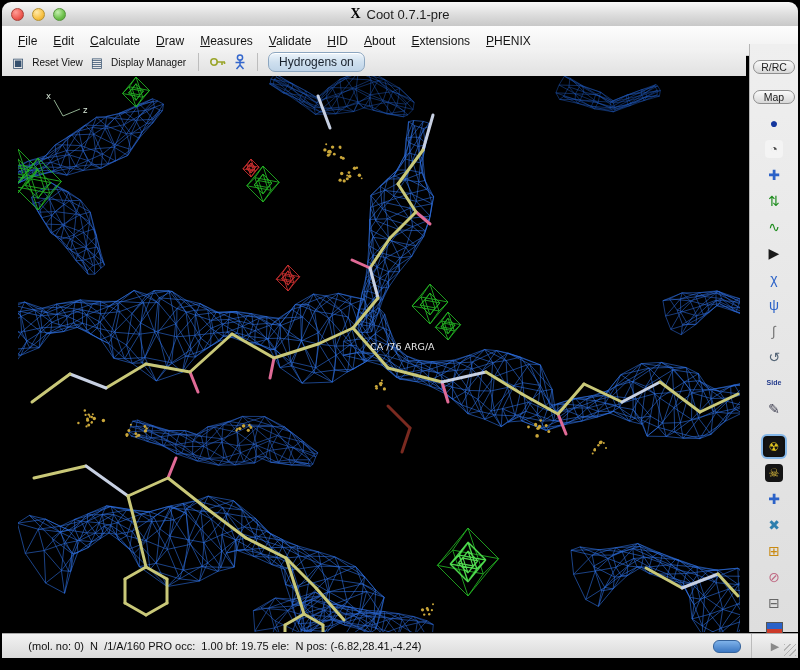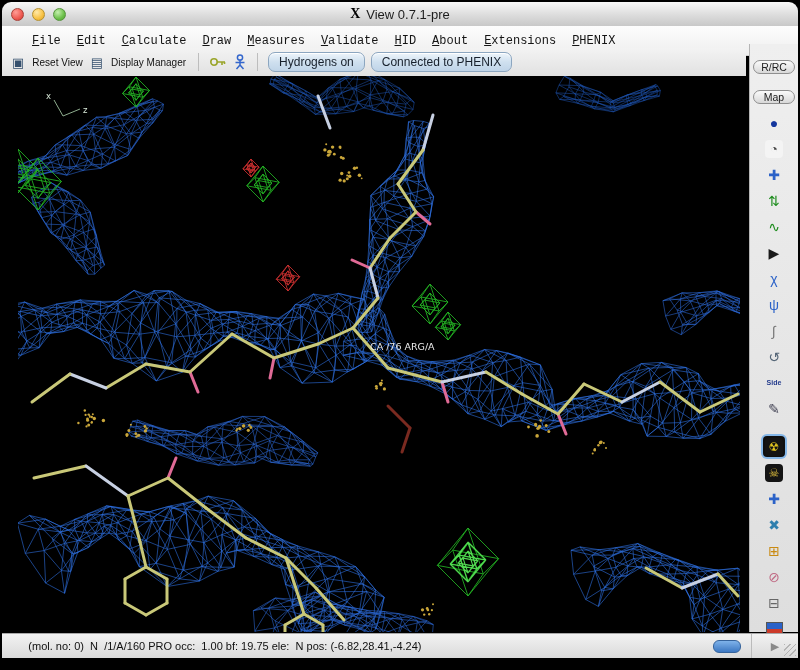--- a/index.html
+++ b/index.html
@@ -12,21 +12,21 @@
   .lights{position:absolute;left:9px;top:6px;display:flex;gap:8px;}
   .light{width:13px;height:13px;border-radius:50%;box-sizing:border-box;}
   .light.red{background:radial-gradient(circle at 35% 30%,#ff9d96,#ee5a52 60%,#c93a32);border:1px solid #a84038;}
   .light.yellow{background:radial-gradient(circle at 35% 30%,#ffe9a8,#f7c142 60%,#d89c2a);border:1px solid #b5912f;}
   .light.green{background:radial-gradient(circle at 35% 30%,#c4efae,#6cc04a 60%,#4f9e34);border:1px solid #55933d;}
   .title{margin:0 auto;font-size:13px;color:#1d1d1d;display:flex;gap:6px;align-items:center;}
   .x11{font-family:"Liberation Serif","DejaVu Serif",serif;font-weight:700;font-size:14px;color:#000;}
 
   
   .menubar{position:absolute;left:2px;right:2px;top:26px;height:30px;background:linear-gradient(#fdfdfd,#eeeeee);
-    border-bottom:1px solid #cfcfcf;display:flex;align-items:center;padding-left:22px;box-sizing:border-box;font-family:Liberation Mono, monospace;}
+    border-bottom:1px solid #cfcfcf;display:flex;align-items:center;padding-left:8px;box-sizing:border-box;}
   .menu-item{font-size:12px;color:#141414;padding:3px 8px;cursor:default;}
   .menu-item u{text-decoration:underline;}
 
   
   .toolbar{position:absolute;left:2px;top:48px;right:54px;height:28px;background:linear-gradient(#f3f3f3,#e1e1e1);
     border-bottom:1px solid #c2c2c2;display:flex;align-items:center;gap:6px;padding-left:10px;}
   .tb-icon{font-size:13px;color:#35506e;cursor:pointer;}
   .flat{background:none;border:none;font-size:10px;color:#111;padding:2px 2px;font-family:inherit;cursor:pointer;}
   .sep{width:1px;height:18px;background:#bdbdbd;margin:0 4px;}
   .pill{font-family:inherit;font-size:12px;color:#17202c;padding:2px 10px;border-radius:7px;border:1px solid #8ca6c0;
@@ -68,21 +68,21 @@
 <div class="window">
 
   <div class="titlebar">
     <div class="lights">
       <span class="light red"></span>
       <span class="light yellow"></span>
       <span class="light green"></span>
     </div>
     <div class="title">
       <span class="x11">X</span>
-      <span>View 0.7.1-pre</span>
+      <span>Coot 0.7.1-pre</span>
     </div>
   </div>
 
   <div class="menubar">
       <div class="menu-item"><u>F</u>ile</div>
       <div class="menu-item"><u>E</u>dit</div>
       <div class="menu-item"><u>C</u>alculate</div>
       <div class="menu-item"><u>D</u>raw</div>
       <div class="menu-item"><u>M</u>easures</div>
       <div class="menu-item"><u>V</u>alidate</div>
@@ -101,21 +101,20 @@
     <svg class="mini-svg" width="18" height="14">
       <circle cx="5" cy="7" r="3.2" fill="none" stroke="#9aa52a" stroke-width="1.6"></circle>
       <path d="M8 7 L16 7 M13 7 L13 10 M15.5 7 L15.5 9" stroke="#9aa52a" stroke-width="1.6" fill="none"></path>
     </svg>
     <svg class="mini-svg" width="14" height="16">
       <circle cx="7" cy="3.5" r="2.6" fill="none" stroke="#3366cc" stroke-width="1.5"></circle>
       <path d="M7 6 L7 11 M2.5 8.5 L11.5 8.5 M7 11 L3.5 15 M7 11 L10.5 15" stroke="#3366cc" stroke-width="1.5" fill="none"></path>
     </svg>
     <span class="sep"></span>
     <button class="pill">Hydrogens on</button>
-    <button class="pill">Connected to PHENIX</button>
   </div>
 
   <div class="main">
     <svg class="canvas" viewBox="0 0 722 556" id="scene">
 
     <path d="M-10.8 297.3L-0.8 280.0M-0.8 280.0L-7.6 246.8M-7.6 246.8L-21.1 219.8M-21.1 219.8L-33.8 223.4M-33.8 223.4L-37.6 254.4M-37.6 254.4L-26.9 285.0M-26.9 285.0L-10.8 297.3M2.8 279.3L8.9 264.9M2.8 279.3L-10.8 297.3M2.8 279.3L-0.8 280.0M8.9 264.9L3.2 240.3M8.9 264.9L-0.8 280.0M8.9 264.9L-7.6 246.8M3.2 240.3L-7.2 228.6M3.2 240.3L-7.6 246.8M3.2 240.3L-21.1 219.8M-7.2 228.6L-15.8 235.8M-7.2 228.6L-21.1 219.8M-7.2 228.6L-33.8 223.4M-15.8 235.8L-15.3 256.2M-15.8 235.8L-33.8 223.4M-15.8 235.8L-37.6 254.4M-15.3 256.2L-6.6 273.5M-15.3 256.2L-37.6 254.4M-15.3 256.2L-26.9 285.0M-6.6 273.5L2.8 279.3M-6.6 273.5L-26.9 285.0M-6.6 273.5L-10.8 297.3M21.1 271.7L23.0 256.0M21.1 271.7L2.8 279.3M21.1 271.7L8.9 264.9M23.0 256.0L16.8 234.2M23.0 256.0L8.9 264.9M23.0 256.0L3.2 240.3M16.8 234.2L6.6 226.0M16.8 234.2L3.2 240.3M16.8 234.2L-7.2 228.6M6.6 226.0L2.3 235.4M6.6 226.0L-7.2 228.6M6.6 226.0L-15.8 235.8M2.3 235.4L3.6 256.1M2.3 235.4L-15.8 235.8M2.3 235.4L-15.3 256.2M3.6 256.1L11.9 271.9M3.6 256.1L-15.3 256.2M3.6 256.1L-6.6 273.5M11.9 271.9L21.1 271.7M11.9 271.9L-6.6 273.5M11.9 271.9L2.8 279.3M32.7 256.9L33.8 246.3M32.7 256.9L21.1 271.7M32.7 256.9L23.0 256.0M33.8 246.3L28.8 236.7M33.8 246.3L23.0 256.0M33.8 246.3L16.8 234.2M28.8 236.7L24.5 232.2M28.8 236.7L16.8 234.2M28.8 236.7L6.6 226.0M24.5 232.2L22.5 239.9M24.5 232.2L6.6 226.0M24.5 232.2L2.3 235.4M22.5 239.9L23.8 251.7M22.5 239.9L2.3 235.4M22.5 239.9L3.6 256.1M23.8 251.7L28.6 257.9M23.8 251.7L3.6 256.1M23.8 251.7L11.9 271.9M28.6 257.9L32.7 256.9M28.6 257.9L11.9 271.9M28.6 257.9L21.1 271.7M50.0 251.2L48.4 239.9M50.0 251.2L32.7 256.9M50.0 251.2L33.8 246.3M48.4 239.9L43.0 231.1M48.4 239.9L33.8 246.3M48.4 239.9L28.8 236.7M43.0 231.1L38.5 228.1M43.0 231.1L28.8 236.7M43.0 231.1L24.5 232.2M38.5 228.1L39.0 238.2M38.5 228.1L24.5 232.2M38.5 228.1L22.5 239.9M39.0 238.2L41.4 250.9M39.0 238.2L22.5 239.9M39.0 238.2L23.8 251.7M41.4 250.9L45.7 255.5M41.4 250.9L23.8 251.7M41.4 250.9L28.6 257.9M45.7 255.5L50.0 251.2M45.7 255.5L28.6 257.9M45.7 255.5L32.7 256.9M64.6 247.2L64.4 233.9M64.6 247.2L50.0 251.2M64.6 247.2L48.4 239.9M64.4 233.9L62.6 223.9M64.4 233.9L48.4 239.9M64.4 233.9L43.0 231.1M62.6 223.9L57.0 226.2M62.6 223.9L43.0 231.1M62.6 223.9L38.5 228.1M57.0 226.2L55.6 234.7M57.0 226.2L38.5 228.1M57.0 226.2L39.0 238.2M55.6 234.7L55.5 246.8M55.6 234.7L39.0 238.2M55.6 234.7L41.4 250.9M55.5 246.8L59.3 251.4M55.5 246.8L41.4 250.9M55.5 246.8L45.7 255.5M59.3 251.4L64.6 247.2M59.3 251.4L45.7 255.5M59.3 251.4L50.0 251.2M79.2 252.0L82.5 237.7M79.2 252.0L64.6 247.2M79.2 252.0L64.4 233.9M82.5 237.7L82.5 225.4M82.5 237.7L64.4 233.9M82.5 237.7L62.6 223.9M82.5 225.4L74.6 227.8M82.5 225.4L62.6 223.9M82.5 225.4L57.0 226.2M74.6 227.8L68.9 238.8M74.6 227.8L57.0 226.2M74.6 227.8L55.6 234.7M68.9 238.8L68.2 255.0M68.9 238.8L55.6 234.7M68.9 238.8L55.5 246.8M68.2 255.0L72.5 258.1M68.2 255.0L55.5 246.8M68.2 255.0L59.3 251.4M72.5 258.1L79.2 252.0M72.5 258.1L59.3 251.4M72.5 258.1L64.6 247.2M97.1 256.3L101.4 235.7M97.1 256.3L79.2 252.0M97.1 256.3L82.5 237.7M101.4 235.7L98.5 225.3M101.4 235.7L82.5 237.7M101.4 235.7L82.5 225.4M98.5 225.3L90.4 230.6M98.5 225.3L82.5 225.4M98.5 225.3L74.6 227.8M90.4 230.6L82.2 246.1M90.4 230.6L74.6 227.8M90.4 230.6L68.9 238.8M82.2 246.1L82.9 263.7M82.2 246.1L68.9 238.8M82.2 246.1L68.2 255.0M82.9 263.7L90.7 267.5M82.9 263.7L68.2 255.0M82.9 263.7L72.5 258.1M90.7 267.5L97.1 256.3M90.7 267.5L72.5 258.1M90.7 267.5L79.2 252.0M121.4 258.2L125.6 226.8M121.4 258.2L97.1 256.3M121.4 258.2L101.4 235.7M125.6 226.8L116.1 214.4M125.6 226.8L101.4 235.7M125.6 226.8L98.5 225.3M116.1 214.4L101.3 226.5M116.1 214.4L98.5 225.3M116.1 214.4L90.4 230.6M101.3 226.5L92.7 259.3M101.3 226.5L90.4 230.6M101.3 226.5L82.2 246.1M92.7 259.3L95.7 282.2M92.7 259.3L82.2 246.1M92.7 259.3L82.9 263.7M95.7 282.2L106.6 282.7M95.7 282.2L82.9 263.7M95.7 282.2L90.7 267.5M106.6 282.7L121.4 258.2M106.6 282.7L90.7 267.5M106.6 282.7L97.1 256.3M136.7 256.1L139.9 226.6M136.7 256.1L121.4 258.2M136.7 256.1L125.6 226.8M139.9 226.6L129.0 218.5M139.9 226.6L125.6 226.8M139.9 226.6L116.1 214.4M129.0 218.5L114.1 237.5M129.0 218.5L116.1 214.4M129.0 218.5L101.3 226.5M114.1 237.5L108.5 269.1M114.1 237.5L101.3 226.5M114.1 237.5L92.7 259.3M108.5 269.1L114.2 287.3M108.5 269.1L92.7 259.3M108.5 269.1L95.7 282.2M114.2 287.3L126.8 281.5M114.2 287.3L95.7 282.2M114.2 287.3L106.6 282.7M126.8 281.5L136.7 256.1M126.8 281.5L106.6 282.7M126.8 281.5L121.4 258.2M157.6 247.9L151.0 214.8M157.6 247.9L136.7 256.1M157.6 247.9L139.9 226.6M151.0 214.8L135.9 214.7M151.0 214.8L139.9 226.6M151.0 214.8L129.0 218.5M135.9 214.7L122.5 246.9M135.9 214.7L129.0 218.5M135.9 214.7L114.1 237.5M122.5 246.9L124.1 286.8M122.5 246.9L114.1 237.5M122.5 246.9L108.5 269.1M124.1 286.8L138.3 305.0M124.1 286.8L108.5 269.1M124.1 286.8L114.2 287.3M138.3 305.0L153.6 286.8M138.3 305.0L114.2 287.3M138.3 305.0L126.8 281.5M153.6 286.8L157.6 247.9M153.6 286.8L126.8 281.5M153.6 286.8L136.7 256.1M168.0 236.2L154.1 215.4M168.0 236.2L157.6 247.9M168.0 236.2L151.0 214.8M154.1 215.4L141.2 221.8M154.1 215.4L151.0 214.8M154.1 215.4L135.9 214.7M141.2 221.8L139.9 256.4M141.2 221.8L135.9 214.7M141.2 221.8L122.5 246.9M139.9 256.4L148.6 290.4M139.9 256.4L122.5 246.9M139.9 256.4L124.1 286.8M148.6 290.4L164.3 296.2M148.6 290.4L124.1 286.8M148.6 290.4L138.3 305.0M164.3 296.2L173.0 273.4M164.3 296.2L138.3 305.0M164.3 296.2L153.6 286.8M173.0 273.4L168.0 236.2M173.0 273.4L153.6 286.8M173.0 273.4L157.6 247.9M176.6 234.3L167.7 224.1M176.6 234.3L168.0 236.2M176.6 234.3L154.1 215.4M167.7 224.1L158.9 232.6M167.7 224.1L154.1 215.4M167.7 224.1L141.2 221.8M158.9 232.6L158.7 260.8M158.9 232.6L141.2 221.8M158.9 232.6L139.9 256.4M158.7 260.8L167.4 280.3M158.7 260.8L139.9 256.4M158.7 260.8L148.6 290.4M167.4 280.3L177.1 281.1M167.4 280.3L148.6 290.4M167.4 280.3L164.3 296.2M177.1 281.1L182.7 262.1M177.1 281.1L164.3 296.2M177.1 281.1L173.0 273.4M182.7 262.1L176.6 234.3M182.7 262.1L173.0 273.4M182.7 262.1L168.0 236.2M189.7 233.7L182.1 227.6M189.7 233.7L176.6 234.3M189.7 233.7L167.7 224.1M182.1 227.6L177.3 239.1M182.1 227.6L167.7 224.1M182.1 227.6L158.9 232.6M177.3 239.1L176.8 259.3M177.3 239.1L158.9 232.6M177.3 239.1L158.7 260.8M176.8 259.3L185.4 274.2M176.8 259.3L158.7 260.8M176.8 259.3L167.4 280.3M185.4 274.2L192.8 270.0M185.4 274.2L167.4 280.3M185.4 274.2L177.1 281.1M192.8 270.0L192.9 252.3M192.8 270.0L177.1 281.1M192.8 270.0L182.7 262.1M192.9 252.3L189.7 233.7M192.9 252.3L182.7 262.1M192.9 252.3L176.6 234.3M201.5 237.0L198.2 236.3M201.5 237.0L189.7 233.7M201.5 237.0L182.1 227.6M198.2 236.3L193.4 244.4M198.2 236.3L182.1 227.6M198.2 236.3L177.3 239.1M193.4 244.4L195.7 257.2M193.4 244.4L177.3 239.1M193.4 244.4L176.8 259.3M195.7 257.2L201.0 265.2M195.7 257.2L176.8 259.3M195.7 257.2L185.4 274.2M201.0 265.2L205.5 260.2M201.0 265.2L185.4 274.2M201.0 265.2L192.8 270.0M205.5 260.2L204.1 247.9M205.5 260.2L192.8 270.0M205.5 260.2L192.9 252.3M204.1 247.9L201.5 237.0M204.1 247.9L192.9 252.3M204.1 247.9L189.7 233.7M218.7 235.5L212.1 236.0M218.7 235.5L201.5 237.0M218.7 235.5L198.2 236.3M212.1 236.0L210.7 243.4M212.1 236.0L198.2 236.3M212.1 236.0L193.4 244.4M210.7 243.4L209.2 256.0M210.7 243.4L193.4 244.4M210.7 243.4L195.7 257.2M209.2 256.0L213.4 261.3M209.2 256.0L195.7 257.2M209.2 256.0L201.0 265.2M213.4 261.3L219.1 257.0M213.4 261.3L201.0 265.2M213.4 261.3L205.5 260.2M219.1 257.0L221.4 245.2M219.1 257.0L205.5 260.2M219.1 257.0L204.1 247.9M221.4 245.2L218.7 235.5M221.4 245.2L204.1 247.9M221.4 245.2L201.5 237.0M233.7 237.7L229.2 239.9M233.7 237.7L218.7 235.5M233.7 237.7L212.1 236.0M229.2 239.9L224.1 250.6M229.2 239.9L212.1 236.0M229.2 239.9L210.7 243.4M224.1 250.6L224.5 261.4M224.1 250.6L210.7 243.4M224.1 250.6L209.2 256.0M224.5 261.4L227.1 266.3M224.5 261.4L209.2 256.0M224.5 261.4L213.4 261.3M227.1 266.3L231.4 260.4M227.1 266.3L213.4 261.3M227.1 266.3L219.1 257.0M231.4 260.4L235.1 248.5M231.4 260.4L219.1 257.0M231.4 260.4L221.4 245.2M235.1 248.5L233.7 237.7M235.1 248.5L221.4 245.2M235.1 248.5L218.7 235.5M248.8 240.7L241.6 241.9M248.8 240.7L233.7 237.7M248.8 240.7L229.2 239.9M241.6 241.9L237.1 254.7M241.6 241.9L229.2 239.9M241.6 241.9L224.1 250.6M237.1 254.7L236.8 266.7M237.1 254.7L224.1 250.6M237.1 254.7L224.5 261.4M236.8 266.7L242.7 269.0M236.8 266.7L224.5 261.4M236.8 266.7L227.1 266.3M242.7 269.0L248.5 262.5M242.7 269.0L227.1 266.3M242.7 269.0L231.4 260.4M248.5 262.5L248.9 247.5M248.5 262.5L231.4 260.4M248.5 262.5L235.1 248.5M248.9 247.5L248.8 240.7M248.9 247.5L235.1 248.5M248.9 247.5L233.7 237.7M260.4 242.3L253.8 248.5M260.4 242.3L248.8 240.7M260.4 242.3L241.6 241.9M253.8 248.5L250.1 263.0M253.8 248.5L241.6 241.9M253.8 248.5L237.1 254.7M250.1 263.0L252.2 273.8M250.1 263.0L237.1 254.7M250.1 263.0L236.8 266.7M252.2 273.8L256.3 273.4M252.2 273.8L236.8 266.7M252.2 273.8L242.7 269.0M256.3 273.4L262.3 262.2M256.3 273.4L242.7 269.0M256.3 273.4L248.5 262.5M262.3 262.2L262.7 249.5M262.3 262.2L248.5 262.5M262.3 262.2L248.9 247.5M262.7 249.5L260.4 242.3M262.7 249.5L248.9 247.5M262.7 249.5L248.8 240.7M273.9 233.4L262.3 247.8M273.9 233.4L260.4 242.3M273.9 233.4L253.8 248.5M262.3 247.8L257.4 273.2M262.3 247.8L253.8 248.5M262.3 247.8L250.1 263.0M257.4 273.2L262.0 291.6M257.4 273.2L250.1 263.0M257.4 273.2L252.2 273.8M262.0 291.6L272.8 285.9M262.0 291.6L252.2 273.8M262.0 291.6L256.3 273.4M272.8 285.9L283.5 264.9M272.8 285.9L256.3 273.4M272.8 285.9L262.3 262.2M283.5 264.9L284.6 240.9M283.5 264.9L262.3 262.2M283.5 264.9L262.7 249.5M284.6 240.9L273.9 233.4M284.6 240.9L262.7 249.5M284.6 240.9L260.4 242.3M277.1 228.6L269.9 258.6M277.1 228.6L273.9 233.4M277.1 228.6L262.3 247.8M269.9 258.6L273.4 290.1M269.9 258.6L262.3 247.8M269.9 258.6L257.4 273.2M273.4 290.1L284.1 307.2M273.4 290.1L257.4 273.2M273.4 290.1L262.0 291.6M284.1 307.2L297.9 291.7M284.1 307.2L262.0 291.6M284.1 307.2L272.8 285.9M297.9 291.7L300.9 256.4M297.9 291.7L272.8 285.9M297.9 291.7L283.5 264.9M300.9 256.4L290.3 228.5M300.9 256.4L283.5 264.9M300.9 256.4L284.6 240.9M290.3 228.5L277.1 228.6M290.3 228.5L284.6 240.9M290.3 228.5L273.9 233.4M282.4 229.5L283.4 264.1M282.4 229.5L277.1 228.6M282.4 229.5L269.9 258.6M283.4 264.1L296.3 296.8M283.4 264.1L269.9 258.6M283.4 264.1L273.4 290.1M296.3 296.8L314.3 306.1M296.3 296.8L273.4 290.1M296.3 296.8L284.1 307.2M314.3 306.1L318.3 279.1M314.3 306.1L284.1 307.2M314.3 306.1L297.9 291.7M318.3 279.1L310.6 242.1M318.3 279.1L297.9 291.7M318.3 279.1L300.9 256.4M310.6 242.1L295.5 218.0M310.6 242.1L300.9 256.4M310.6 242.1L290.3 228.5M295.5 218.0L282.4 229.5M295.5 218.0L290.3 228.5M295.5 218.0L277.1 228.6M296.6 235.2L301.0 268.2M296.6 235.2L282.4 229.5M296.6 235.2L283.4 264.1M301.0 268.2L316.8 294.0M301.0 268.2L283.4 264.1M301.0 268.2L296.3 296.8M316.8 294.0L329.5 295.9M316.8 294.0L296.3 296.8M316.8 294.0L314.3 306.1M329.5 295.9L333.4 267.9M329.5 295.9L314.3 306.1M329.5 295.9L318.3 279.1M333.4 267.9L322.8 234.3M333.4 267.9L318.3 279.1M333.4 267.9L310.6 242.1M322.8 234.3L308.0 219.9M322.8 234.3L310.6 242.1M322.8 234.3L295.5 218.0M308.0 219.9L296.6 235.2M308.0 219.9L295.5 218.0M308.0 219.9L282.4 229.5M314.0 237.9L318.0 270.1M314.0 237.9L296.6 235.2M314.0 237.9L301.0 268.2M318.0 270.1L334.9 293.3M318.0 270.1L301.0 268.2M318.0 270.1L316.8 294.0M334.9 293.3L346.5 286.5M334.9 293.3L316.8 294.0M334.9 293.3L329.5 295.9M346.5 286.5L344.3 257.3M346.5 286.5L329.5 295.9M346.5 286.5L333.4 267.9M344.3 257.3L333.4 228.1M344.3 257.3L333.4 267.9M344.3 257.3L322.8 234.3M333.4 228.1L320.2 217.3M333.4 228.1L322.8 234.3M333.4 228.1L308.0 219.9M320.2 217.3L314.0 237.9M320.2 217.3L308.0 219.9M320.2 217.3L296.6 235.2M330.4 241.0L338.4 269.3M330.4 241.0L314.0 237.9M330.4 241.0L318.0 270.1M338.4 269.3L349.2 284.9M338.4 269.3L318.0 270.1M338.4 269.3L334.9 293.3M349.2 284.9L359.8 275.8M349.2 284.9L334.9 293.3M349.2 284.9L346.5 286.5M359.8 275.8L356.1 247.4M359.8 275.8L346.5 286.5M359.8 275.8L344.3 257.3M356.1 247.4L346.3 223.3M356.1 247.4L344.3 257.3M356.1 247.4L333.4 228.1M346.3 223.3L333.0 220.8M346.3 223.3L333.4 228.1M346.3 223.3L320.2 217.3M333.0 220.8L330.4 241.0M333.0 220.8L320.2 217.3M333.0 220.8L314.0 237.9" stroke="#2e6fe0" fill="none" stroke-width="0.7" opacity="0.85"></path>
         <path d="M353.6 255.6L351.3 250.0M351.3 250.0L342.8 248.8M342.8 248.8L336.8 248.7M336.8 248.7L336.9 252.1M336.9 252.1L340.8 256.3M340.8 256.3L349.2 256.7M349.2 256.7L353.6 255.6M360.0 237.5L354.4 234.4M360.0 237.5L353.6 255.6M360.0 237.5L351.3 250.0M354.4 234.4L346.3 233.1M354.4 234.4L351.3 250.0M354.4 234.4L342.8 248.8M346.3 233.1L341.5 232.9M346.3 233.1L342.8 248.8M346.3 233.1L336.8 248.7M341.5 232.9L340.2 236.3M341.5 232.9L336.8 248.7M341.5 232.9L336.9 252.1M340.2 236.3L348.3 238.9M340.2 236.3L336.9 252.1M340.2 236.3L340.8 256.3M348.3 238.9L355.4 241.5M348.3 238.9L340.8 256.3M348.3 238.9L349.2 256.7M355.4 241.5L360.0 237.5M355.4 241.5L349.2 256.7M355.4 241.5L353.6 255.6M364.8 223.3L359.6 218.3M364.8 223.3L360.0 237.5M364.8 223.3L354.4 234.4M359.6 218.3L349.5 215.1M359.6 218.3L354.4 234.4M359.6 218.3L346.3 233.1M349.5 215.1L344.3 216.1M349.5 215.1L346.3 233.1M349.5 215.1L341.5 232.9M344.3 216.1L346.0 219.8M344.3 216.1L341.5 232.9M344.3 216.1L340.2 236.3M346.0 219.8L355.3 223.6M346.0 219.8L340.2 236.3M346.0 219.8L348.3 238.9M355.3 223.6L362.6 223.8M355.3 223.6L348.3 238.9M355.3 223.6L355.4 241.5M362.6 223.8L364.8 223.3M362.6 223.8L355.4 241.5M362.6 223.8L360.0 237.5M370.1 205.7L362.0 202.5M370.1 205.7L364.8 223.3M370.1 205.7L359.6 218.3M362.0 202.5L353.5 197.4M362.0 202.5L359.6 218.3M362.0 202.5L349.5 215.1M353.5 197.4L347.7 202.3M353.5 197.4L349.5 215.1M353.5 197.4L344.3 216.1M347.7 202.3L351.1 205.7M347.7 202.3L344.3 216.1M347.7 202.3L346.0 219.8M351.1 205.7L363.5 212.0M351.1 205.7L346.0 219.8M351.1 205.7L355.3 223.6M363.5 212.0L370.7 211.2M363.5 212.0L355.3 223.6M363.5 212.0L362.6 223.8M370.7 211.2L370.1 205.7M370.7 211.2L362.6 223.8M370.7 211.2L364.8 223.3M380.3 189.2L367.9 181.6M380.3 189.2L370.1 205.7M380.3 189.2L362.0 202.5M367.9 181.6L355.3 179.1M367.9 181.6L362.0 202.5M367.9 181.6L353.5 197.4M355.3 179.1L349.8 185.9M355.3 179.1L353.5 197.4M355.3 179.1L347.7 202.3M349.8 185.9L359.1 191.0M349.8 185.9L347.7 202.3M349.8 185.9L351.1 205.7M359.1 191.0L370.6 195.8M359.1 191.0L351.1 205.7M359.1 191.0L363.5 212.0M370.6 195.8L381.4 195.6M370.6 195.8L363.5 212.0M370.6 195.8L370.7 211.2M381.4 195.6L380.3 189.2M381.4 195.6L370.7 211.2M381.4 195.6L370.1 205.7M387.8 171.3L370.4 163.3M387.8 171.3L380.3 189.2M387.8 171.3L367.9 181.6M370.4 163.3L354.9 161.3M370.4 163.3L367.9 181.6M370.4 163.3L355.3 179.1M354.9 161.3L350.8 169.6M354.9 161.3L355.3 179.1M354.9 161.3L349.8 185.9M350.8 169.6L364.3 177.2M350.8 169.6L349.8 185.9M350.8 169.6L359.1 191.0M364.3 177.2L381.8 181.9M364.3 177.2L359.1 191.0M364.3 177.2L370.6 195.8M381.8 181.9L393.7 180.4M381.8 181.9L370.6 195.8M381.8 181.9L381.4 195.6M393.7 180.4L387.8 171.3M393.7 180.4L381.4 195.6M393.7 180.4L380.3 189.2M394.7 150.5L369.2 142.8M394.7 150.5L387.8 171.3M394.7 150.5L370.4 163.3M369.2 142.8L351.8 143.4M369.2 142.8L370.4 163.3M369.2 142.8L354.9 161.3M351.8 143.4L351.7 153.5M351.8 143.4L354.9 161.3M351.8 143.4L350.8 169.6M351.7 153.5L373.5 165.0M351.7 153.5L350.8 169.6M351.7 153.5L364.3 177.2M373.5 165.0L397.7 170.0M373.5 165.0L364.3 177.2M373.5 165.0L381.8 181.9M397.7 170.0L405.8 160.3M397.7 170.0L381.8 181.9M397.7 170.0L393.7 180.4M405.8 160.3L394.7 150.5M405.8 160.3L393.7 180.4M405.8 160.3L387.8 171.3M392.0 132.1L366.0 126.4M392.0 132.1L394.7 150.5M392.0 132.1L369.2 142.8M366.0 126.4L352.5 131.6M366.0 126.4L369.2 142.8M366.0 126.4L351.8 143.4M352.5 131.6L357.7 144.6M352.5 131.6L351.8 143.4M352.5 131.6L351.7 153.5M357.7 144.6L381.8 154.0M357.7 144.6L351.7 153.5M357.7 144.6L373.5 165.0M381.8 154.0L407.3 154.9M381.8 154.0L373.5 165.0M381.8 154.0L397.7 170.0M407.3 154.9L411.3 144.0M407.3 154.9L397.7 170.0M407.3 154.9L405.8 160.3M411.3 144.0L392.0 132.1M411.3 144.0L405.8 160.3M411.3 144.0L394.7 150.5M392.5 117.4L366.4 114.4M392.5 117.4L392.0 132.1M392.5 117.4L366.0 126.4M366.4 114.4L352.8 119.5M366.4 114.4L366.0 126.4M366.4 114.4L352.5 131.6M352.8 119.5L364.3 132.6M352.8 119.5L352.5 131.6M352.8 119.5L357.7 144.6M364.3 132.6L391.1 142.4M364.3 132.6L357.7 144.6M364.3 132.6L381.8 154.0M391.1 142.4L412.1 140.1M391.1 142.4L381.8 154.0M391.1 142.4L407.3 154.9M412.1 140.1L414.0 127.8M412.1 140.1L407.3 154.9M412.1 140.1L411.3 144.0M414.0 127.8L392.5 117.4M414.0 127.8L411.3 144.0M414.0 127.8L392.0 132.1M388.8 102.8L369.6 103.0M388.8 102.8L392.5 117.4M388.8 102.8L366.4 114.4M369.6 103.0L362.3 110.3M369.6 103.0L366.4 114.4M369.6 103.0L352.8 119.5M362.3 110.3L375.8 120.1M362.3 110.3L352.8 119.5M362.3 110.3L364.3 132.6M375.8 120.1L398.3 125.4M375.8 120.1L364.3 132.6M375.8 120.1L391.1 142.4M398.3 125.4L415.7 120.8M398.3 125.4L391.1 142.4M398.3 125.4L412.1 140.1M415.7 120.8L409.9 112.9M415.7 120.8L412.1 140.1M415.7 120.8L414.0 127.8M409.9 112.9L388.8 102.8M409.9 112.9L414.0 127.8M409.9 112.9L392.5 117.4M391.0 94.1L379.0 94.0M391.0 94.1L388.8 102.8M391.0 94.1L369.6 103.0M379.0 94.0L375.9 99.8M379.0 94.0L369.6 103.0M379.0 94.0L362.3 110.3M375.9 99.8L387.1 104.0M375.9 99.8L362.3 110.3M375.9 99.8L375.8 120.1M387.1 104.0L400.8 105.8M387.1 104.0L375.8 120.1M387.1 104.0L398.3 125.4M400.8 105.8L407.1 104.5M400.8 105.8L398.3 125.4M400.8 105.8L415.7 120.8M407.1 104.5L404.1 96.8M407.1 104.5L415.7 120.8M407.1 104.5L409.9 112.9M404.1 96.8L391.0 94.1M404.1 96.8L409.9 112.9M404.1 96.8L388.8 102.8M391.2 77.1L386.5 80.1M391.2 77.1L391.0 94.1M391.2 77.1L379.0 94.0M386.5 80.1L387.3 82.9M386.5 80.1L379.0 94.0M386.5 80.1L375.9 99.8M387.3 82.9L394.4 85.0M387.3 82.9L375.9 99.8M387.3 82.9L387.1 104.0M394.4 85.0L402.4 86.8M394.4 85.0L387.1 104.0M394.4 85.0L400.8 105.8M402.4 86.8L404.9 82.4M402.4 86.8L400.8 105.8M402.4 86.8L407.1 104.5M404.9 82.4L401.4 79.9M404.9 82.4L407.1 104.5M404.9 82.4L404.1 96.8M401.4 79.9L391.2 77.1M401.4 79.9L404.1 96.8M401.4 79.9L391.0 94.1M393.4 61.1L388.3 62.1M393.4 61.1L391.2 77.1M393.4 61.1L386.5 80.1M388.3 62.1L390.8 66.4M388.3 62.1L386.5 80.1M388.3 62.1L387.3 82.9M390.8 66.4L400.0 70.5M390.8 66.4L387.3 82.9M390.8 66.4L394.4 85.0M400.0 70.5L407.4 68.8M400.0 70.5L394.4 85.0M400.0 70.5L402.4 86.8M407.4 68.8L407.7 67.1M407.4 68.8L402.4 86.8M407.4 68.8L404.9 82.4M407.7 67.1L401.2 61.3M407.7 67.1L404.9 82.4M407.7 67.1L401.4 79.9M401.2 61.3L393.4 61.1M401.2 61.3L401.4 79.9M401.2 61.3L391.2 77.1M395.7 44.5L390.5 45.7M395.7 44.5L393.4 61.1M395.7 44.5L388.3 62.1M390.5 45.7L396.5 49.6M390.5 45.7L388.3 62.1M390.5 45.7L390.8 66.4M396.5 49.6L405.3 52.5M396.5 49.6L390.8 66.4M396.5 49.6L400.0 70.5M405.3 52.5L412.0 50.3M405.3 52.5L400.0 70.5M405.3 52.5L407.4 68.8M412.0 50.3L410.9 47.2M412.0 50.3L407.4 68.8M412.0 50.3L407.7 67.1M410.9 47.2L405.3 45.4M410.9 47.2L407.7 67.1M410.9 47.2L401.2 61.3M405.3 45.4L395.7 44.5M405.3 45.4L401.2 61.3M405.3 45.4L393.4 61.1" stroke="#2e6fe0" fill="none" stroke-width="0.7" opacity="0.85"></path>
         <path d="M325.1 279.2L339.1 276.8M339.1 276.8L357.1 257.6M357.1 257.6L366.6 238.0M366.6 238.0L360.9 231.8M360.9 231.8L340.4 244.2M340.4 244.2L325.6 265.3M325.6 265.3L325.1 279.2M345.7 284.0L357.4 278.1M345.7 284.0L325.1 279.2M345.7 284.0L339.1 276.8M357.4 278.1L369.6 266.6M357.4 278.1L339.1 276.8M357.4 278.1L357.1 257.6M369.6 266.6L372.2 255.1M369.6 266.6L357.1 257.6M369.6 266.6L366.6 238.0M372.2 255.1L365.3 251.8M372.2 255.1L366.6 238.0M372.2 255.1L360.9 231.8M365.3 251.8L351.9 261.7M365.3 251.8L360.9 231.8M365.3 251.8L340.4 244.2M351.9 261.7L344.2 275.6M351.9 261.7L340.4 244.2M351.9 261.7L325.6 265.3M344.2 275.6L345.7 284.0M344.2 275.6L325.6 265.3M344.2 275.6L325.1 279.2M364.2 289.3L371.3 285.1M364.2 289.3L345.7 284.0M364.2 289.3L357.4 278.1M371.3 285.1L378.5 277.3M371.3 285.1L357.4 278.1M371.3 285.1L369.6 266.6M378.5 277.3L379.6 272.0M378.5 277.3L369.6 266.6M378.5 277.3L372.2 255.1M379.6 272.0L374.5 270.9M379.6 272.0L372.2 255.1M379.6 272.0L365.3 251.8M374.5 270.9L367.9 279.6M374.5 270.9L365.3 251.8M374.5 270.9L351.9 261.7M367.9 279.6L363.9 285.2M367.9 279.6L351.9 261.7M367.9 279.6L344.2 275.6M363.9 285.2L364.2 289.3M363.9 285.2L344.2 275.6M363.9 285.2L345.7 284.0M382.0 303.2L388.6 296.4M382.0 303.2L364.2 289.3M382.0 303.2L371.3 285.1M388.6 296.4L390.3 285.3M388.6 296.4L371.3 285.1M388.6 296.4L378.5 277.3M390.3 285.3L388.9 280.1M390.3 285.3L378.5 277.3M390.3 285.3L379.6 272.0M388.9 280.1L384.6 284.9M388.9 280.1L379.6 272.0M388.9 280.1L374.5 270.9M384.6 284.9L380.3 294.1M384.6 284.9L374.5 270.9M384.6 284.9L367.9 279.6M380.3 294.1L378.0 301.1M380.3 294.1L367.9 279.6M380.3 294.1L363.9 285.2M378.0 301.1L382.0 303.2M378.0 301.1L363.9 285.2M378.0 301.1L364.2 289.3M401.5 303.0L403.6 294.0M401.5 303.0L382.0 303.2M401.5 303.0L388.6 296.4M403.6 294.0L403.4 286.8M403.6 294.0L388.6 296.4M403.6 294.0L390.3 285.3M403.4 286.8L401.0 284.4M403.4 286.8L390.3 285.3M403.4 286.8L388.9 280.1M401.0 284.4L397.4 289.7M401.0 284.4L388.9 280.1M401.0 284.4L384.6 284.9M397.4 289.7L394.2 298.4M397.4 289.7L384.6 284.9M397.4 289.7L380.3 294.1M394.2 298.4L397.7 305.6M394.2 298.4L380.3 294.1M394.2 298.4L378.0 301.1M397.7 305.6L401.5 303.0M397.7 305.6L378.0 301.1M397.7 305.6L382.0 303.2M416.1 305.9L419.5 296.7M416.1 305.9L401.5 303.0M416.1 305.9L403.6 294.0M419.5 296.7L418.6 287.6M419.5 296.7L403.6 294.0M419.5 296.7L403.4 286.8M418.6 287.6L413.7 285.6M418.6 287.6L403.4 286.8M418.6 287.6L401.0 284.4M413.7 285.6L411.1 293.6M413.7 285.6L401.0 284.4M413.7 285.6L397.4 289.7M411.1 293.6L410.2 304.7M411.1 293.6L397.4 289.7M411.1 293.6L394.2 298.4M410.2 304.7L412.4 310.3M410.2 304.7L394.2 298.4M410.2 304.7L397.7 305.6M412.4 310.3L416.1 305.9M412.4 310.3L397.7 305.6M412.4 310.3L401.5 303.0M433.8 311.1L437.3 294.4M433.8 311.1L416.1 305.9M433.8 311.1L419.5 296.7M437.3 294.4L435.3 284.2M437.3 294.4L419.5 296.7M437.3 294.4L418.6 287.6M435.3 284.2L429.1 287.7M435.3 284.2L418.6 287.6M435.3 284.2L413.7 285.6M429.1 287.7L423.8 298.6M429.1 287.7L413.7 285.6M429.1 287.7L411.1 293.6M423.8 298.6L423.6 313.3M423.8 298.6L411.1 293.6M423.8 298.6L410.2 304.7M423.6 313.3L427.5 318.0M423.6 313.3L410.2 304.7M423.6 313.3L412.4 310.3M427.5 318.0L433.8 311.1M427.5 318.0L412.4 310.3M427.5 318.0L416.1 305.9M451.4 314.5L454.2 292.9M451.4 314.5L433.8 311.1M451.4 314.5L437.3 294.4M454.2 292.9L451.8 279.1M454.2 292.9L437.3 294.4M454.2 292.9L435.3 284.2M451.8 279.1L442.2 286.8M451.8 279.1L435.3 284.2M451.8 279.1L429.1 287.7M442.2 286.8L434.9 305.2M442.2 286.8L429.1 287.7M442.2 286.8L423.8 298.6M434.9 305.2L434.4 323.1M434.9 305.2L423.8 298.6M434.9 305.2L423.6 313.3M434.4 323.1L443.5 328.9M434.4 323.1L423.6 313.3M434.4 323.1L427.5 318.0M443.5 328.9L451.4 314.5M443.5 328.9L427.5 318.0M443.5 328.9L433.8 311.1M472.6 315.0L474.7 286.5M472.6 315.0L451.4 314.5M472.6 315.0L454.2 292.9M474.7 286.5L466.7 273.5M474.7 286.5L454.2 292.9M474.7 286.5L451.8 279.1M466.7 273.5L454.6 286.0M466.7 273.5L451.8 279.1M466.7 273.5L442.2 286.8M454.6 286.0L447.2 315.8M454.6 286.0L442.2 286.8M454.6 286.0L434.9 305.2M447.2 315.8L449.8 337.7M447.2 315.8L434.9 305.2M447.2 315.8L434.4 323.1M449.8 337.7L461.5 335.3M449.8 337.7L434.4 323.1M449.8 337.7L443.5 328.9M461.5 335.3L472.6 315.0M461.5 335.3L443.5 328.9M461.5 335.3L451.4 314.5M489.6 311.4L488.1 284.5M489.6 311.4L472.6 315.0M489.6 311.4L474.7 286.5M488.1 284.5L478.5 274.6M488.1 284.5L474.7 286.5M488.1 284.5L466.7 273.5M478.5 274.6L464.5 294.5M478.5 274.6L466.7 273.5M478.5 274.6L454.6 286.0M464.5 294.5L459.9 323.4M464.5 294.5L454.6 286.0M464.5 294.5L447.2 315.8M459.9 323.4L466.7 343.3M459.9 323.4L447.2 315.8M459.9 323.4L449.8 337.7M466.7 343.3L477.4 338.9M466.7 343.3L449.8 337.7M466.7 343.3L461.5 335.3M477.4 338.9L489.6 311.4M477.4 338.9L461.5 335.3M477.4 338.9L472.6 315.0M504.6 306.7L502.5 281.1M504.6 306.7L489.6 311.4M504.6 306.7L488.1 284.5M502.5 281.1L489.8 277.0M502.5 281.1L488.1 284.5M502.5 281.1L478.5 274.6M489.8 277.0L476.3 300.7M489.8 277.0L478.5 274.6M489.8 277.0L464.5 294.5M476.3 300.7L473.0 335.1M476.3 300.7L464.5 294.5M476.3 300.7L459.9 323.4M473.0 335.1L483.2 350.6M473.0 335.1L459.9 323.4M473.0 335.1L466.7 343.3M483.2 350.6L497.0 339.9M483.2 350.6L466.7 343.3M483.2 350.6L477.4 338.9M497.0 339.9L504.6 306.7M497.0 339.9L477.4 338.9M497.0 339.9L489.6 311.4M522.4 309.4L522.4 288.9M522.4 309.4L504.6 306.7M522.4 309.4L502.5 281.1M522.4 288.9L511.4 288.0M522.4 288.9L502.5 281.1M522.4 288.9L489.8 277.0M511.4 288.0L496.1 309.8M511.4 288.0L489.8 277.0M511.4 288.0L476.3 300.7M496.1 309.8L484.5 332.7M496.1 309.8L476.3 300.7M496.1 309.8L473.0 335.1M484.5 332.7L490.3 346.0M484.5 332.7L473.0 335.1M484.5 332.7L483.2 350.6M490.3 346.0L507.9 335.3M490.3 346.0L483.2 350.6M490.3 346.0L497.0 339.9M507.9 335.3L522.4 309.4M507.9 335.3L497.0 339.9M507.9 335.3L504.6 306.7M531.0 326.3L534.1 313.3M531.0 326.3L522.4 309.4M531.0 326.3L522.4 288.9M534.1 313.3L523.4 315.3M534.1 313.3L522.4 288.9M534.1 313.3L511.4 288.0M523.4 315.3L510.4 326.2M523.4 315.3L511.4 288.0M523.4 315.3L496.1 309.8M510.4 326.2L501.8 340.4M510.4 326.2L496.1 309.8M510.4 326.2L484.5 332.7M501.8 340.4L503.6 344.9M501.8 340.4L484.5 332.7M501.8 340.4L490.3 346.0M503.6 344.9L518.9 339.1M503.6 344.9L490.3 346.0M503.6 344.9L507.9 335.3M518.9 339.1L531.0 326.3M518.9 339.1L507.9 335.3M518.9 339.1L522.4 309.4M537.4 335.1L534.0 329.2M537.4 335.1L531.0 326.3M537.4 335.1L534.1 313.3M534.0 329.2L529.0 334.3M534.0 329.2L534.1 313.3M534.0 329.2L523.4 315.3M529.0 334.3L525.1 345.1M529.0 334.3L523.4 315.3M529.0 334.3L510.4 326.2M525.1 345.1L523.6 352.2M525.1 345.1L510.4 326.2M525.1 345.1L501.8 340.4M523.6 352.2L528.0 354.4M523.6 352.2L501.8 340.4M523.6 352.2L503.6 344.9M528.0 354.4L535.5 344.8M528.0 354.4L503.6 344.9M528.0 354.4L518.9 339.1M535.5 344.8L537.4 335.1M535.5 344.8L518.9 339.1M535.5 344.8L531.0 326.3M546.2 328.0L539.9 327.6M546.2 328.0L537.4 335.1M546.2 328.0L534.0 329.2M539.9 327.6L539.8 335.2M539.9 327.6L534.0 329.2M539.9 327.6L529.0 334.3M539.8 335.2L542.0 344.3M539.8 335.2L529.0 334.3M539.8 335.2L525.1 345.1M542.0 344.3L547.1 348.6M542.0 344.3L525.1 345.1M542.0 344.3L523.6 352.2M547.1 348.6L548.7 346.7M547.1 348.6L523.6 352.2M547.1 348.6L528.0 354.4M548.7 346.7L549.8 335.0M548.7 346.7L528.0 354.4M548.7 346.7L535.5 344.8M549.8 335.0L546.2 328.0M549.8 335.0L535.5 344.8M549.8 335.0L537.4 335.1M557.6 322.7L554.3 322.8M557.6 322.7L546.2 328.0M557.6 322.7L539.9 327.6M554.3 322.8L555.9 331.8M554.3 322.8L539.9 327.6M554.3 322.8L539.8 335.2M555.9 331.8L559.8 341.2M555.9 331.8L539.8 335.2M555.9 331.8L542.0 344.3M559.8 341.2L563.8 345.1M559.8 341.2L542.0 344.3M559.8 341.2L547.1 348.6M563.8 345.1L565.3 341.2M563.8 345.1L547.1 348.6M563.8 345.1L548.7 346.7M565.3 341.2L563.8 329.7M565.3 341.2L548.7 346.7M565.3 341.2L549.8 335.0M563.8 329.7L557.6 322.7M563.8 329.7L549.8 335.0M563.8 329.7L546.2 328.0M574.1 319.7L568.8 322.8M574.1 319.7L557.6 322.7M574.1 319.7L554.3 322.8M568.8 322.8L569.3 332.1M568.8 322.8L554.3 322.8M568.8 322.8L555.9 331.8M569.3 332.1L574.6 340.1M569.3 332.1L555.9 331.8M569.3 332.1L559.8 341.2M574.6 340.1L579.4 341.0M574.6 340.1L559.8 341.2M574.6 340.1L563.8 345.1M579.4 341.0L580.6 335.4M579.4 341.0L563.8 345.1M579.4 341.0L565.3 341.2M580.6 335.4L576.9 324.7M580.6 335.4L565.3 341.2M580.6 335.4L563.8 329.7M576.9 324.7L574.1 319.7M576.9 324.7L563.8 329.7M576.9 324.7L557.6 322.7M589.9 314.6L587.2 318.5M589.9 314.6L574.1 319.7M589.9 314.6L568.8 322.8M587.2 318.5L587.0 327.4M587.2 318.5L568.8 322.8M587.2 318.5L569.3 332.1M587.0 327.4L591.6 337.1M587.0 327.4L569.3 332.1M587.0 327.4L574.6 340.1M591.6 337.1L595.5 335.3M591.6 337.1L574.6 340.1M591.6 337.1L579.4 341.0M595.5 335.3L597.6 329.2M595.5 335.3L579.4 341.0M595.5 335.3L580.6 335.4M597.6 329.2L593.9 320.2M597.6 329.2L580.6 335.4M597.6 329.2L576.9 324.7M593.9 320.2L589.9 314.6M593.9 320.2L576.9 324.7M593.9 320.2L574.1 319.7M602.8 298.7L597.6 310.1M602.8 298.7L589.9 314.6M602.8 298.7L587.2 318.5M597.6 310.1L601.6 331.1M597.6 310.1L587.2 318.5M597.6 310.1L587.0 327.4M601.6 331.1L611.3 345.1M601.6 331.1L587.0 327.4M601.6 331.1L591.6 337.1M611.3 345.1L617.0 342.3M611.3 345.1L591.6 337.1M611.3 345.1L595.5 335.3M617.0 342.3L618.0 322.9M617.0 342.3L595.5 335.3M617.0 342.3L597.6 329.2M618.0 322.9L610.6 303.9M618.0 322.9L597.6 329.2M618.0 322.9L593.9 320.2M610.6 303.9L602.8 298.7M610.6 303.9L593.9 320.2M610.6 303.9L589.9 314.6M623.3 287.6L615.0 305.3M623.3 287.6L602.8 298.7M623.3 287.6L597.6 310.1M615.0 305.3L615.1 333.5M615.0 305.3L597.6 310.1M615.0 305.3L601.6 331.1M615.1 333.5L624.1 348.3M615.1 333.5L601.6 331.1M615.1 333.5L611.3 345.1M624.1 348.3L632.5 340.2M624.1 348.3L611.3 345.1M624.1 348.3L617.0 342.3M632.5 340.2L636.7 317.7M632.5 340.2L617.0 342.3M632.5 340.2L618.0 322.9M636.7 317.7L631.0 292.1M636.7 317.7L618.0 322.9M636.7 317.7L610.6 303.9M631.0 292.1L623.3 287.6M631.0 292.1L610.6 303.9M631.0 292.1L602.8 298.7M643.3 286.4L627.8 310.4M643.3 286.4L623.3 287.6M643.3 286.4L615.0 305.3M627.8 310.4L623.3 343.8M627.8 310.4L615.0 305.3M627.8 310.4L615.1 333.5M623.3 343.8L629.1 360.2M623.3 343.8L615.1 333.5M623.3 343.8L624.1 348.3M629.1 360.2L644.8 347.2M629.1 360.2L624.1 348.3M629.1 360.2L632.5 340.2M644.8 347.2L655.6 316.5M644.8 347.2L632.5 340.2M644.8 347.2L636.7 317.7M655.6 316.5L654.2 291.4M655.6 316.5L636.7 317.7M655.6 316.5L631.0 292.1M654.2 291.4L643.3 286.4M654.2 291.4L631.0 292.1M654.2 291.4L623.3 287.6M654.8 293.9L641.8 322.0M654.8 293.9L643.3 286.4M654.8 293.9L627.8 310.4M641.8 322.0L640.2 351.3M641.8 322.0L627.8 310.4M641.8 322.0L623.3 343.8M640.2 351.3L648.1 360.5M640.2 351.3L623.3 343.8M640.2 351.3L629.1 360.2M648.1 360.5L662.4 346.6M648.1 360.5L629.1 360.2M648.1 360.5L644.8 347.2M662.4 346.6L672.3 313.8M662.4 346.6L644.8 347.2M662.4 346.6L655.6 316.5M672.3 313.8L668.1 291.5M672.3 313.8L655.6 316.5M672.3 313.8L654.2 291.4M668.1 291.5L654.8 293.9M668.1 291.5L654.2 291.4M668.1 291.5L643.3 286.4M666.4 306.0L656.1 331.8M666.4 306.0L654.8 293.9M666.4 306.0L641.8 322.0M656.1 331.8L656.7 355.9M656.1 331.8L641.8 322.0M656.1 331.8L640.2 351.3M656.7 355.9L665.1 362.2M656.7 355.9L640.2 351.3M656.7 355.9L648.1 360.5M665.1 362.2L680.7 342.5M665.1 362.2L648.1 360.5M665.1 362.2L662.4 346.6M680.7 342.5L684.7 313.8M680.7 342.5L662.4 346.6M680.7 342.5L672.3 313.8M684.7 313.8L680.4 297.6M684.7 313.8L672.3 313.8M684.7 313.8L668.1 291.5M680.4 297.6L666.4 306.0M680.4 297.6L668.1 291.5M680.4 297.6L654.8 293.9M674.0 316.9L673.5 343.5M674.0 316.9L666.4 306.0M674.0 316.9L656.1 331.8M673.5 343.5L681.8 362.6M673.5 343.5L656.1 331.8M673.5 343.5L656.7 355.9M681.8 362.6L692.9 358.4M681.8 362.6L656.7 355.9M681.8 362.6L665.1 362.2M692.9 358.4L695.3 335.7M692.9 358.4L665.1 362.2M692.9 358.4L680.7 342.5M695.3 335.7L690.9 313.2M695.3 335.7L680.7 342.5M695.3 335.7L684.7 313.8M690.9 313.2L681.0 304.7M690.9 313.2L684.7 313.8M690.9 313.2L680.4 297.6M681.0 304.7L674.0 316.9M681.0 304.7L680.4 297.6M681.0 304.7L666.4 306.0M693.5 322.6L698.1 336.7M693.5 322.6L674.0 316.9M693.5 322.6L673.5 343.5M698.1 336.7L707.0 345.4M698.1 336.7L673.5 343.5M698.1 336.7L681.8 362.6M707.0 345.4L710.1 337.3M707.0 345.4L681.8 362.6M707.0 345.4L692.9 358.4M710.1 337.3L707.8 325.0M710.1 337.3L692.9 358.4M710.1 337.3L695.3 335.7M707.8 325.0L701.3 315.3M707.8 325.0L695.3 335.7M707.8 325.0L690.9 313.2M701.3 315.3L694.1 313.3M701.3 315.3L690.9 313.2M701.3 315.3L681.0 304.7M694.1 313.3L693.5 322.6M694.1 313.3L681.0 304.7M694.1 313.3L674.0 316.9M713.1 321.8L716.3 332.8M713.1 321.8L693.5 322.6M713.1 321.8L698.1 336.7M716.3 332.8L724.2 336.9M716.3 332.8L698.1 336.7M716.3 332.8L707.0 345.4M724.2 336.9L726.5 329.9M724.2 336.9L707.0 345.4M724.2 336.9L710.1 337.3M726.5 329.9L722.0 318.1M726.5 329.9L710.1 337.3M726.5 329.9L707.8 325.0M722.0 318.1L716.5 308.9M722.0 318.1L707.8 325.0M722.0 318.1L701.3 315.3M716.5 308.9L712.7 310.4M716.5 308.9L701.3 315.3M716.5 308.9L694.1 313.3M712.7 310.4L713.1 321.8M712.7 310.4L694.1 313.3M712.7 310.4L693.5 322.6M729.4 317.0L734.1 325.6M729.4 317.0L713.1 321.8M729.4 317.0L716.3 332.8M734.1 325.6L741.2 327.3M734.1 325.6L716.3 332.8M734.1 325.6L724.2 336.9M741.2 327.3L741.8 320.4M741.2 327.3L724.2 336.9M741.2 327.3L726.5 329.9M741.8 320.4L736.7 310.1M741.8 320.4L726.5 329.9M741.8 320.4L722.0 318.1M736.7 310.1L731.7 305.6M736.7 310.1L722.0 318.1M736.7 310.1L716.5 308.9M731.7 305.6L729.4 308.2M731.7 305.6L716.5 308.9M731.7 305.6L712.7 310.4M729.4 308.2L729.4 317.0M729.4 308.2L712.7 310.4M729.4 308.2L713.1 321.8" stroke="#2e6fe0" fill="none" stroke-width="0.7" opacity="0.85"></path>
         <path d="M-12.8 113.5L-11.3 109.3M-11.3 109.3L-13.0 102.7M-13.0 102.7L-16.2 96.4M-16.2 96.4L-17.4 98.0M-17.4 98.0L-17.0 104.3M-17.0 104.3L-16.8 111.8M-16.8 111.8L-12.8 113.5M2.0 106.2L5.3 101.6M2.0 106.2L-12.8 113.5M2.0 106.2L-11.3 109.3M5.3 101.6L2.4 95.3M5.3 101.6L-11.3 109.3M5.3 101.6L-13.0 102.7M2.4 95.3L-2.9 90.8M2.4 95.3L-13.0 102.7M2.4 95.3L-16.2 96.4M-2.9 90.8L-2.9 93.0M-2.9 90.8L-16.2 96.4M-2.9 90.8L-17.4 98.0M-2.9 93.0L-4.1 98.5M-2.9 93.0L-17.4 98.0M-2.9 93.0L-17.0 104.3M-4.1 98.5L1.0 106.9M-4.1 98.5L-17.0 104.3M-4.1 98.5L-16.8 111.8M1.0 106.9L2.0 106.2M1.0 106.9L-16.8 111.8M1.0 106.9L-12.8 113.5M17.4 100.1L18.7 93.9M17.4 100.1L2.0 106.2M17.4 100.1L5.3 101.6M18.7 93.9L15.7 88.6M18.7 93.9L5.3 101.6M18.7 93.9L2.4 95.3M15.7 88.6L11.3 84.7M15.7 88.6L2.4 95.3M15.7 88.6L-2.9 90.8M11.3 84.7L11.4 90.4M11.3 84.7L-2.9 90.8M11.3 84.7L-2.9 93.0M11.4 90.4L13.9 94.4M11.4 90.4L-2.9 93.0M11.4 90.4L-4.1 98.5M13.9 94.4L15.5 99.0M13.9 94.4L-4.1 98.5M13.9 94.4L1.0 106.9M15.5 99.0L17.4 100.1M15.5 99.0L1.0 106.9M15.5 99.0L2.0 106.2M36.3 95.2L33.5 86.3M36.3 95.2L17.4 100.1M36.3 95.2L18.7 93.9M33.5 86.3L29.8 81.7M33.5 86.3L18.7 93.9M33.5 86.3L15.7 88.6M29.8 81.7L27.4 79.8M29.8 81.7L15.7 88.6M29.8 81.7L11.3 84.7M27.4 79.8L23.6 84.1M27.4 79.8L11.3 84.7M27.4 79.8L11.4 90.4M23.6 84.1L27.8 91.0M23.6 84.1L11.4 90.4M23.6 84.1L13.9 94.4M27.8 91.0L31.7 96.0M27.8 91.0L13.9 94.4M27.8 91.0L15.5 99.0M31.7 96.0L36.3 95.2M31.7 96.0L15.5 99.0M31.7 96.0L17.4 100.1M52.1 92.3L50.8 78.7M52.1 92.3L36.3 95.2M52.1 92.3L33.5 86.3M50.8 78.7L44.4 68.8M50.8 78.7L33.5 86.3M50.8 78.7L29.8 81.7M44.4 68.8L37.2 68.9M44.4 68.8L29.8 81.7M44.4 68.8L27.4 79.8M37.2 68.9L37.9 78.1M37.2 68.9L27.4 79.8M37.2 68.9L23.6 84.1M37.9 78.1L42.4 91.4M37.9 78.1L23.6 84.1M37.9 78.1L27.8 91.0M42.4 91.4L49.0 99.2M42.4 91.4L27.8 91.0M42.4 91.4L31.7 96.0M49.0 99.2L52.1 92.3M49.0 99.2L31.7 96.0M49.0 99.2L36.3 95.2M69.8 84.5L63.1 69.6M69.8 84.5L52.1 92.3M69.8 84.5L50.8 78.7M63.1 69.6L53.9 59.0M63.1 69.6L50.8 78.7M63.1 69.6L44.4 68.8M53.9 59.0L50.0 60.7M53.9 59.0L44.4 68.8M53.9 59.0L37.2 68.9M50.0 60.7L49.1 74.3M50.0 60.7L37.2 68.9M50.0 60.7L37.9 78.1M49.1 74.3L57.8 90.4M49.1 74.3L37.9 78.1M49.1 74.3L42.4 91.4M57.8 90.4L65.4 94.4M57.8 90.4L42.4 91.4M57.8 90.4L49.0 99.2M65.4 94.4L69.8 84.5M65.4 94.4L49.0 99.2M65.4 94.4L52.1 92.3M84.7 78.0L75.7 58.1M84.7 78.0L69.8 84.5M84.7 78.0L63.1 69.6M75.7 58.1L67.2 49.0M75.7 58.1L63.1 69.6M75.7 58.1L53.9 59.0M67.2 49.0L60.8 55.0M67.2 49.0L53.9 59.0M67.2 49.0L50.0 60.7M60.8 55.0L65.0 74.8M60.8 55.0L50.0 60.7M60.8 55.0L49.1 74.3M65.0 74.8L73.3 88.8M65.0 74.8L49.1 74.3M65.0 74.8L57.8 90.4M73.3 88.8L82.9 92.3M73.3 88.8L57.8 90.4M73.3 88.8L65.4 94.4M82.9 92.3L84.7 78.0M82.9 92.3L65.4 94.4M82.9 92.3L69.8 84.5M96.4 68.4L88.5 50.0M96.4 68.4L84.7 78.0M96.4 68.4L75.7 58.1M88.5 50.0L78.5 41.2M88.5 50.0L75.7 58.1M88.5 50.0L67.2 49.0M78.5 41.2L74.4 51.5M78.5 41.2L67.2 49.0M78.5 41.2L60.8 55.0M74.4 51.5L77.4 72.7M74.4 51.5L60.8 55.0M74.4 51.5L65.0 74.8M77.4 72.7L89.9 87.9M77.4 72.7L65.0 74.8M77.4 72.7L73.3 88.8M89.9 87.9L97.6 85.0M89.9 87.9L73.3 88.8M89.9 87.9L82.9 92.3M97.6 85.0L96.4 68.4M97.6 85.0L82.9 92.3M97.6 85.0L84.7 78.0M108.6 57.9L96.7 42.3M108.6 57.9L96.4 68.4M108.6 57.9L88.5 50.0M96.7 42.3L88.7 40.4M96.7 42.3L88.5 50.0M96.7 42.3L78.5 41.2M88.7 40.4L87.0 52.8M88.7 40.4L78.5 41.2M88.7 40.4L74.4 51.5M87.0 52.8L96.3 71.3M87.0 52.8L74.4 51.5M87.0 52.8L77.4 72.7M96.3 71.3L109.7 79.5M96.3 71.3L77.4 72.7M96.3 71.3L89.9 87.9M109.7 79.5L113.0 73.5M109.7 79.5L89.9 87.9M109.7 79.5L97.6 85.0M113.0 73.5L108.6 57.9M113.0 73.5L97.6 85.0M113.0 73.5L96.4 68.4M117.6 44.3L107.0 36.5M117.6 44.3L108.6 57.9M117.6 44.3L96.7 42.3M107.0 36.5L101.0 37.4M107.0 36.5L96.7 42.3M107.0 36.5L88.7 40.4M101.0 37.4L106.0 48.7M101.0 37.4L88.7 40.4M101.0 37.4L87.0 52.8M106.0 48.7L113.2 57.8M106.0 48.7L87.0 52.8M106.0 48.7L96.3 71.3M113.2 57.8L121.1 62.4M113.2 57.8L96.3 71.3M113.2 57.8L109.7 79.5M121.1 62.4L123.9 56.1M121.1 62.4L109.7 79.5M121.1 62.4L113.0 73.5M123.9 56.1L117.6 44.3M123.9 56.1L113.0 73.5M123.9 56.1L108.6 57.9M127.8 34.3L121.5 28.2M127.8 34.3L117.6 44.3M127.8 34.3L107.0 36.5M121.5 28.2L119.3 30.7M121.5 28.2L107.0 36.5M121.5 28.2L101.0 37.4M119.3 30.7L121.2 40.0M119.3 30.7L101.0 37.4M119.3 30.7L106.0 48.7M121.2 40.0L128.4 47.6M121.2 40.0L106.0 48.7M121.2 40.0L113.2 57.8M128.4 47.6L135.0 46.7M128.4 47.6L113.2 57.8M128.4 47.6L121.1 62.4M135.0 46.7L134.9 43.3M135.0 46.7L121.1 62.4M135.0 46.7L123.9 56.1M134.9 43.3L127.8 34.3M134.9 43.3L123.9 56.1M134.9 43.3L117.6 44.3M139.8 25.0L134.6 22.8M139.8 25.0L127.8 34.3M139.8 25.0L121.5 28.2M134.6 22.8L135.3 24.9M134.6 22.8L121.5 28.2M134.6 22.8L119.3 30.7M135.3 24.9L136.4 31.2M135.3 24.9L119.3 30.7M135.3 24.9L121.2 40.0M136.4 31.2L142.2 34.2M136.4 31.2L121.2 40.0M136.4 31.2L128.4 47.6M142.2 34.2L144.5 34.6M142.2 34.2L128.4 47.6M142.2 34.2L135.0 46.7M144.5 34.6L145.5 28.1M144.5 34.6L135.0 46.7M144.5 34.6L134.9 43.3M145.5 28.1L139.8 25.0M145.5 28.1L134.9 43.3M145.5 28.1L127.8 34.3" stroke="#2a64cc" fill="none" stroke-width="0.7" opacity="0.85"></path>
         <path d="M14.9 127.1L20.7 126.3M20.7 126.3L31.4 120.5M31.4 120.5L37.6 109.7M37.6 109.7L33.1 106.7M33.1 106.7L23.5 113.1M23.5 113.1L13.6 121.2M13.6 121.2L14.9 127.1M23.6 141.7L33.5 139.3M23.6 141.7L14.9 127.1M23.6 141.7L20.7 126.3M33.5 139.3L45.8 128.1M33.5 139.3L20.7 126.3M33.5 139.3L31.4 120.5M45.8 128.1L50.6 116.1M45.8 128.1L31.4 120.5M45.8 128.1L37.6 109.7M50.6 116.1L43.9 113.7M50.6 116.1L37.6 109.7M50.6 116.1L33.1 106.7M43.9 113.7L31.4 123.2M43.9 113.7L33.1 106.7M43.9 113.7L23.5 113.1M31.4 123.2L20.4 136.2M31.4 123.2L23.5 113.1M31.4 123.2L13.6 121.2M20.4 136.2L23.6 141.7M20.4 136.2L13.6 121.2M20.4 136.2L14.9 127.1M33.1 157.1L46.4 149.1M33.1 157.1L23.6 141.7M33.1 157.1L33.5 139.3M46.4 149.1L58.3 136.8M46.4 149.1L33.5 139.3M46.4 149.1L45.8 128.1M58.3 136.8L62.7 124.3M58.3 136.8L45.8 128.1M58.3 136.8L50.6 116.1M62.7 124.3L51.5 124.7M62.7 124.3L50.6 116.1M62.7 124.3L43.9 113.7M51.5 124.7L37.2 135.6M51.5 124.7L43.9 113.7M51.5 124.7L31.4 123.2M37.2 135.6L28.0 148.1M37.2 135.6L31.4 123.2M37.2 135.6L20.4 136.2M28.0 148.1L33.1 157.1M28.0 148.1L20.4 136.2M28.0 148.1L23.6 141.7M42.8 163.4L55.9 159.0M42.8 163.4L33.1 157.1M42.8 163.4L46.4 149.1M55.9 159.0L71.6 145.9M55.9 159.0L46.4 149.1M55.9 159.0L58.3 136.8M71.6 145.9L72.2 136.0M71.6 145.9L58.3 136.8M71.6 145.9L62.7 124.3M72.2 136.0L62.0 138.8M72.2 136.0L62.7 124.3M72.2 136.0L51.5 124.7M62.0 138.8L44.3 148.7M62.0 138.8L51.5 124.7M62.0 138.8L37.2 135.6M44.3 148.7L37.2 159.8M44.3 148.7L37.2 135.6M44.3 148.7L28.0 148.1M37.2 159.8L42.8 163.4M37.2 159.8L28.0 148.1M37.2 159.8L33.1 157.1M52.5 173.7L68.0 170.7M52.5 173.7L42.8 163.4M52.5 173.7L55.9 159.0M68.0 170.7L78.6 160.2M68.0 170.7L55.9 159.0M68.0 170.7L71.6 145.9M78.6 160.2L76.0 152.8M78.6 160.2L71.6 145.9M78.6 160.2L72.2 136.0M76.0 152.8L65.6 156.5M76.0 152.8L72.2 136.0M76.0 152.8L62.0 138.8M65.6 156.5L52.2 162.9M65.6 156.5L62.0 138.8M65.6 156.5L44.3 148.7M52.2 162.9L48.2 171.8M52.2 162.9L44.3 148.7M52.2 162.9L37.2 159.8M48.2 171.8L52.5 173.7M48.2 171.8L37.2 159.8M48.2 171.8L42.8 163.4M64.7 184.5L76.0 181.0M64.7 184.5L52.5 173.7M64.7 184.5L68.0 170.7M76.0 181.0L81.8 173.3M76.0 181.0L68.0 170.7M76.0 181.0L78.6 160.2M81.8 173.3L78.9 171.1M81.8 173.3L78.6 160.2M81.8 173.3L76.0 152.8M78.9 171.1L69.1 173.1M78.9 171.1L76.0 152.8M78.9 171.1L65.6 156.5M69.1 173.1L59.7 178.2M69.1 173.1L65.6 156.5M69.1 173.1L52.2 162.9M59.7 178.2L57.9 184.5M59.7 178.2L52.2 162.9M59.7 178.2L48.2 171.8M57.9 184.5L64.7 184.5M57.9 184.5L48.2 171.8M57.9 184.5L52.5 173.7M76.7 198.2L83.0 192.1M76.7 198.2L64.7 184.5M76.7 198.2L76.0 181.0M83.0 192.1L86.5 189.2M83.0 192.1L76.0 181.0M83.0 192.1L81.8 173.3M86.5 189.2L85.1 186.0M86.5 189.2L81.8 173.3M86.5 189.2L78.9 171.1M85.1 186.0L75.0 189.6M85.1 186.0L78.9 171.1M85.1 186.0L69.1 173.1M75.0 189.6L69.3 194.6M75.0 189.6L69.1 173.1M75.0 189.6L59.7 178.2M69.3 194.6L70.0 198.2M69.3 194.6L59.7 178.2M69.3 194.6L57.9 184.5M70.0 198.2L76.7 198.2M70.0 198.2L57.9 184.5M70.0 198.2L64.7 184.5" stroke="#2a64cc" fill="none" stroke-width="0.7" opacity="0.85"></path>

